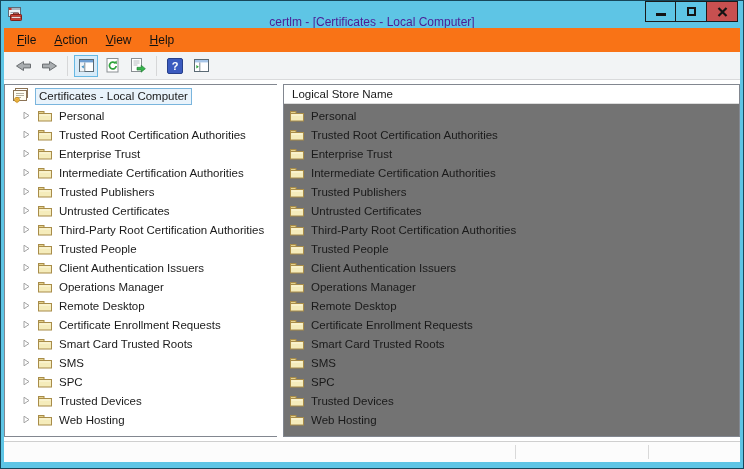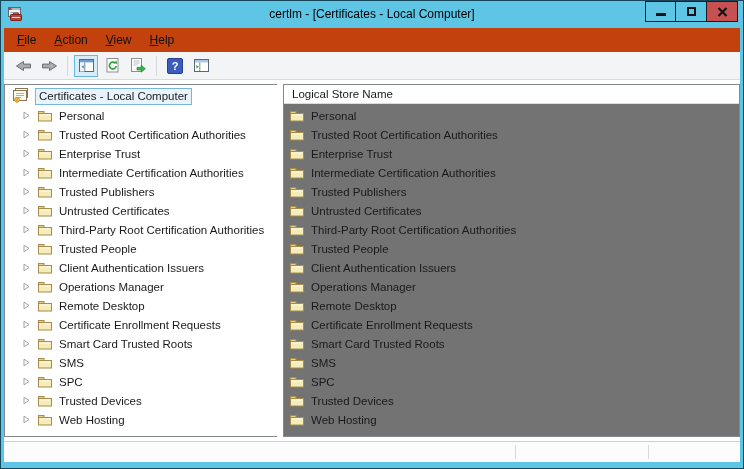--- a/index.html
+++ b/index.html
@@ -14,43 +14,43 @@
   }
   .window {
     position:absolute; inset:0;
     background:#5ec5e5;
     border:1px solid #17475a;
   }
   
   .titlebar { position:relative; height:27px; }
   .app-icon { position:absolute; left:6px; top:5px; width:16px; height:16px; }
   .title {
-    position:absolute; left:0; right:0; top:0;
+    position:absolute; left:0; right:0; top:8px;
     line-height:27px; text-align:center;
-    color:#000000; font-size:12px;
+    color:#4c1d95; font-size:12px;
   }
   .win-controls { position:absolute; top:0; right:5px; display:flex; height:21px; }
   .win-btn {
     width:31px; height:21px;
     border:1px solid #1b1b1b; border-left:none;
     display:flex; align-items:center; justify-content:center;
     background:transparent;
   }
   .win-btn:first-child { border-left:1px solid #1b1b1b; }
   .win-btn.close { background:#c75050; }
   .glyph-min { width:10px; height:3px; background:#141414; margin-top:6px; }
   .glyph-max { width:9px; height:9px; border:2px solid #141414; background:transparent; }
   
   .inner {
     position:absolute; top:27px; left:3px; right:3px; bottom:6px;
     background:#fff;
     display:flex; flex-direction:column;
   }
   .menubar {
-    height:24px; background:#c2410c;
+    height:24px; background:#f97316;
     display:flex; align-items:center;
     padding-left:4px; flex:0 0 auto;
   }
   .menu-item { padding:3px 9px; color:#111; cursor:default; }
   .mn { text-decoration:underline; }
   .toolbar {
     height:28px; background:#f2f4f5;
     border-bottom:1px solid #d9dadb;
     display:flex; align-items:center;
     padding-left:7px; gap:2px; flex:0 0 auto;

